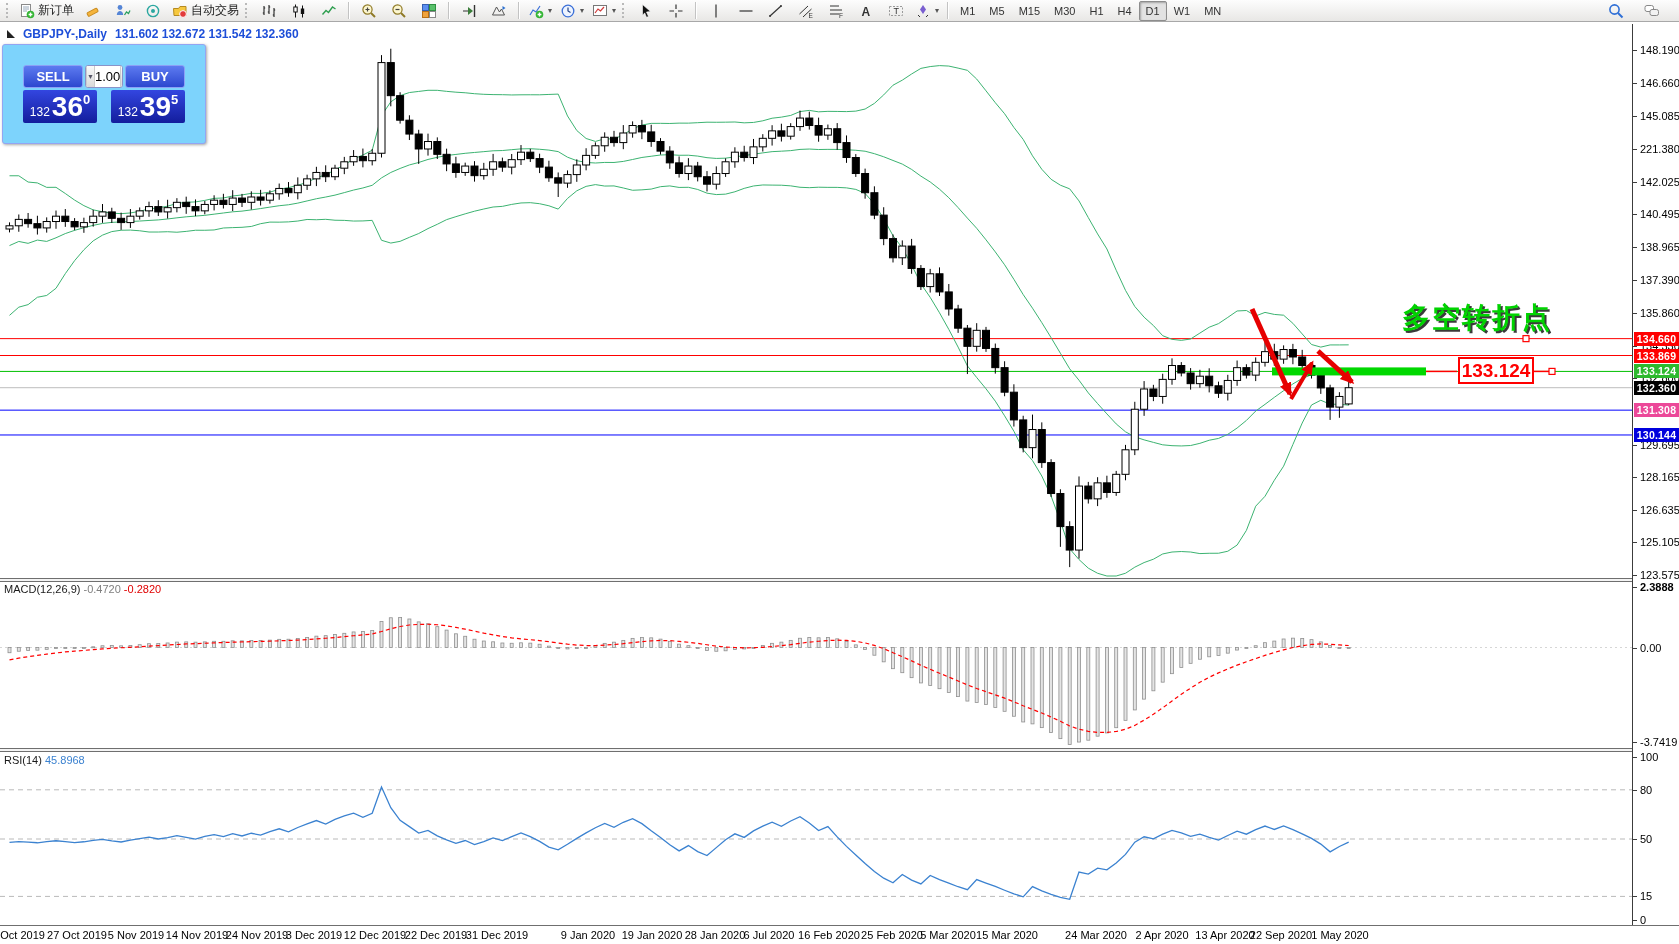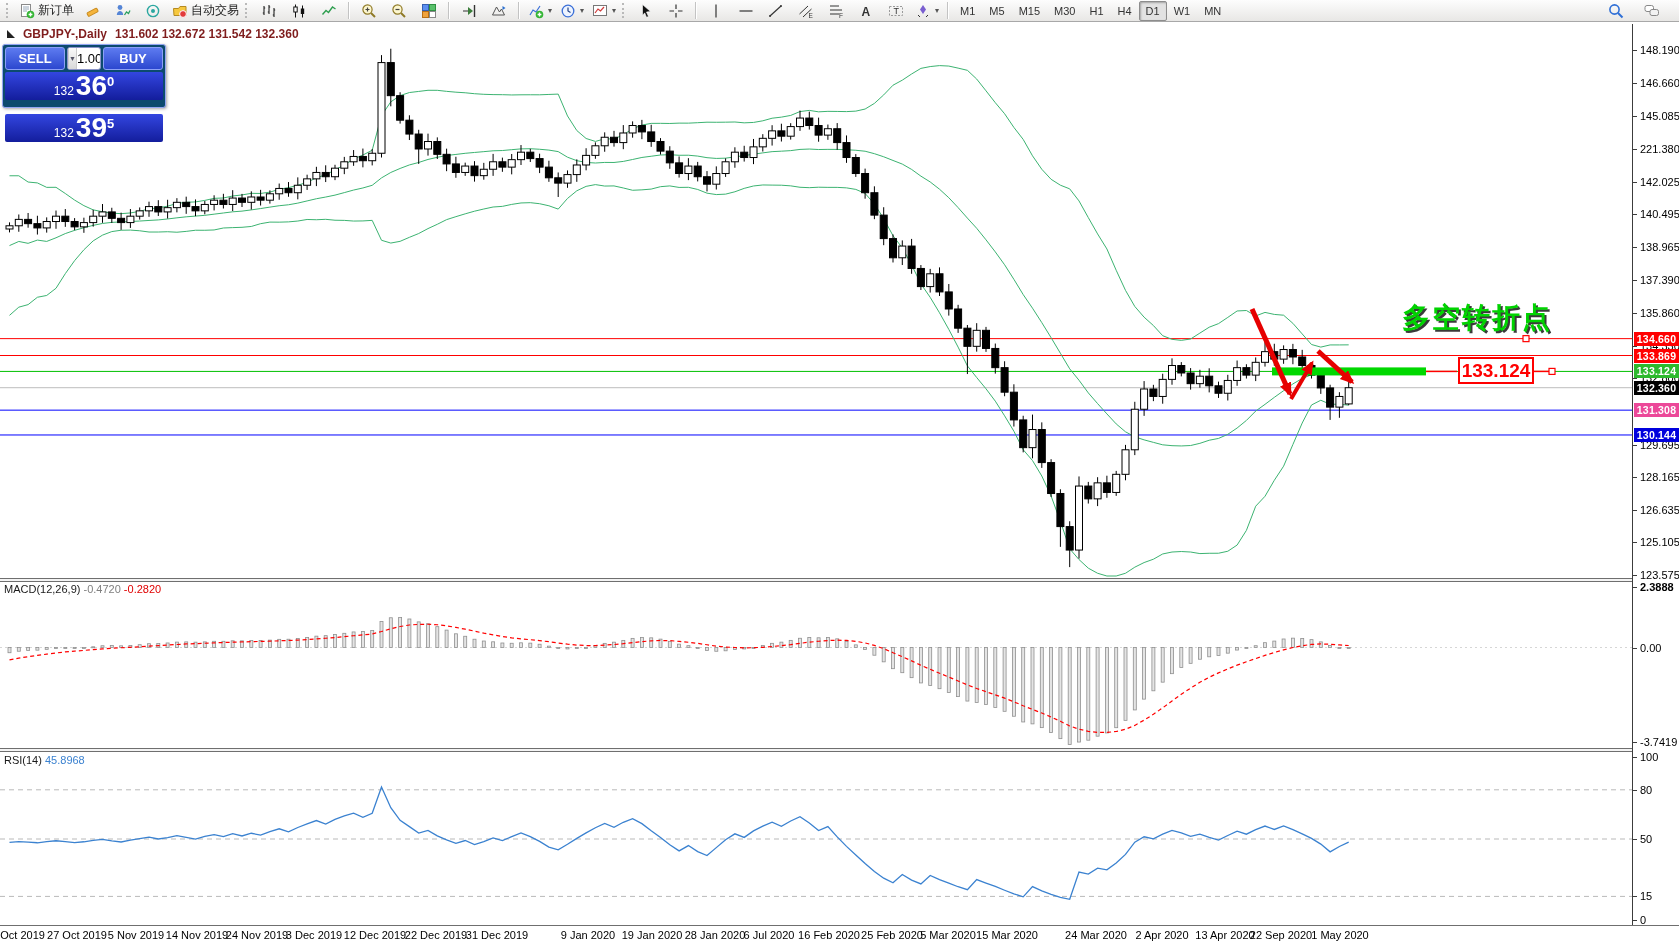--- a/index.html
+++ b/index.html
@@ -14,35 +14,35 @@
   .tb-btn{height:20px;min-width:22px;display:flex;align-items:center;justify-content:center;
     gap:3px;padding:0 3px;font-size:12px;color:#222;border:1px solid transparent;border-radius:2px;}
   .tb-btn svg{display:block;}
   .dd-arrow{font-size:8px;color:#555;margin-left:1px;}
   .tf-btn{font-size:11px;height:18px;display:flex;align-items:center;padding:0 6px;color:#333;border:1px solid transparent;border-radius:2px;}
   .tf-active{border:1px solid #8d8d8d;background:#e2e2e2;box-shadow:inset 1px 1px 2px rgba(0,0,0,.28);}
   #tb-right{margin-left:auto;display:flex;align-items:center;gap:6px;padding-right:8px;}
   
   #chart-svg{position:absolute;top:24px;left:0;}
   #title-row{position:absolute;top:27px;left:7px;display:flex;align-items:center;gap:8px;
-    font-size:12px;font-weight:bold;color:#7f1d1d;}
+    font-size:12px;font-weight:bold;color:#1d4ed8;}
   .expand-tri{width:0;height:0;border-bottom:8px solid #222;border-right:8px solid transparent;}
   
-  #quote-panel{position:absolute;top:44px;left:2px;width:164px;background:#0c4a6e;
-    border:1px solid #93a5f2;border-radius:3px;padding:2px;box-sizing:border-box;
+  #quote-panel{position:absolute;top:44px;left:2px;width:204px;background:#7dd3fc;
+    border:1px solid #93a5f2;border-radius:3px;padding:20px;box-sizing:border-box;
     box-shadow:1px 1px 3px rgba(0,0,0,.35);}
   .q-row1{display:flex;height:23px;gap:2px;margin-bottom:2px;}
   .qbtn{flex:0 0 58px;background:linear-gradient(#5d7bf0,#2c47cf);color:#fff;font-size:13px;
     font-weight:bold;display:flex;align-items:center;justify-content:center;
     border:1px solid #8ca0f6;border-radius:3px;}
   .vol-wrap{flex:1;display:flex;background:#fff;border:1px solid #8a93c8;border-radius:3px;overflow:hidden;}
   .spin{width:14px;display:flex;align-items:center;justify-content:center;font-size:7px;color:#556;
     background:linear-gradient(#fafafa,#d8d8d8);border-left:1px solid #ccc;border-right:1px solid #ccc;}
   .vol{flex:1;display:flex;align-items:center;justify-content:center;font-size:13px;color:#000;}
-  .q-row2{display:flex;gap:14px;height:33px;flex-direction:column;}
+  .q-row2{display:flex;gap:14px;height:33px;}
   .price-box{flex:1;background:linear-gradient(#3346e0,#131d9c);color:#fff;display:flex;
     align-items:center;justify-content:center;border-radius:2px;}
   .p-small{font-size:12px;margin:10px 2px 0 0;}
   .p-big{font-size:28px;font-weight:bold;line-height:28px;}
   .p-sup{font-size:13px;font-weight:bold;align-self:flex-start;margin-top:2px;}
   
   #annotation-text{position:absolute;left:1402px;top:299px;font-size:28px;font-weight:bold;
     color:#00d300;text-shadow:2px 2px 0 #3a3a3a;letter-spacing:2px;white-space:nowrap;
     font-family:"Liberation Sans",sans-serif;}
   #price-callout{position:absolute;left:1458px;top:357px;width:72px;height:23px;background:#fff;

